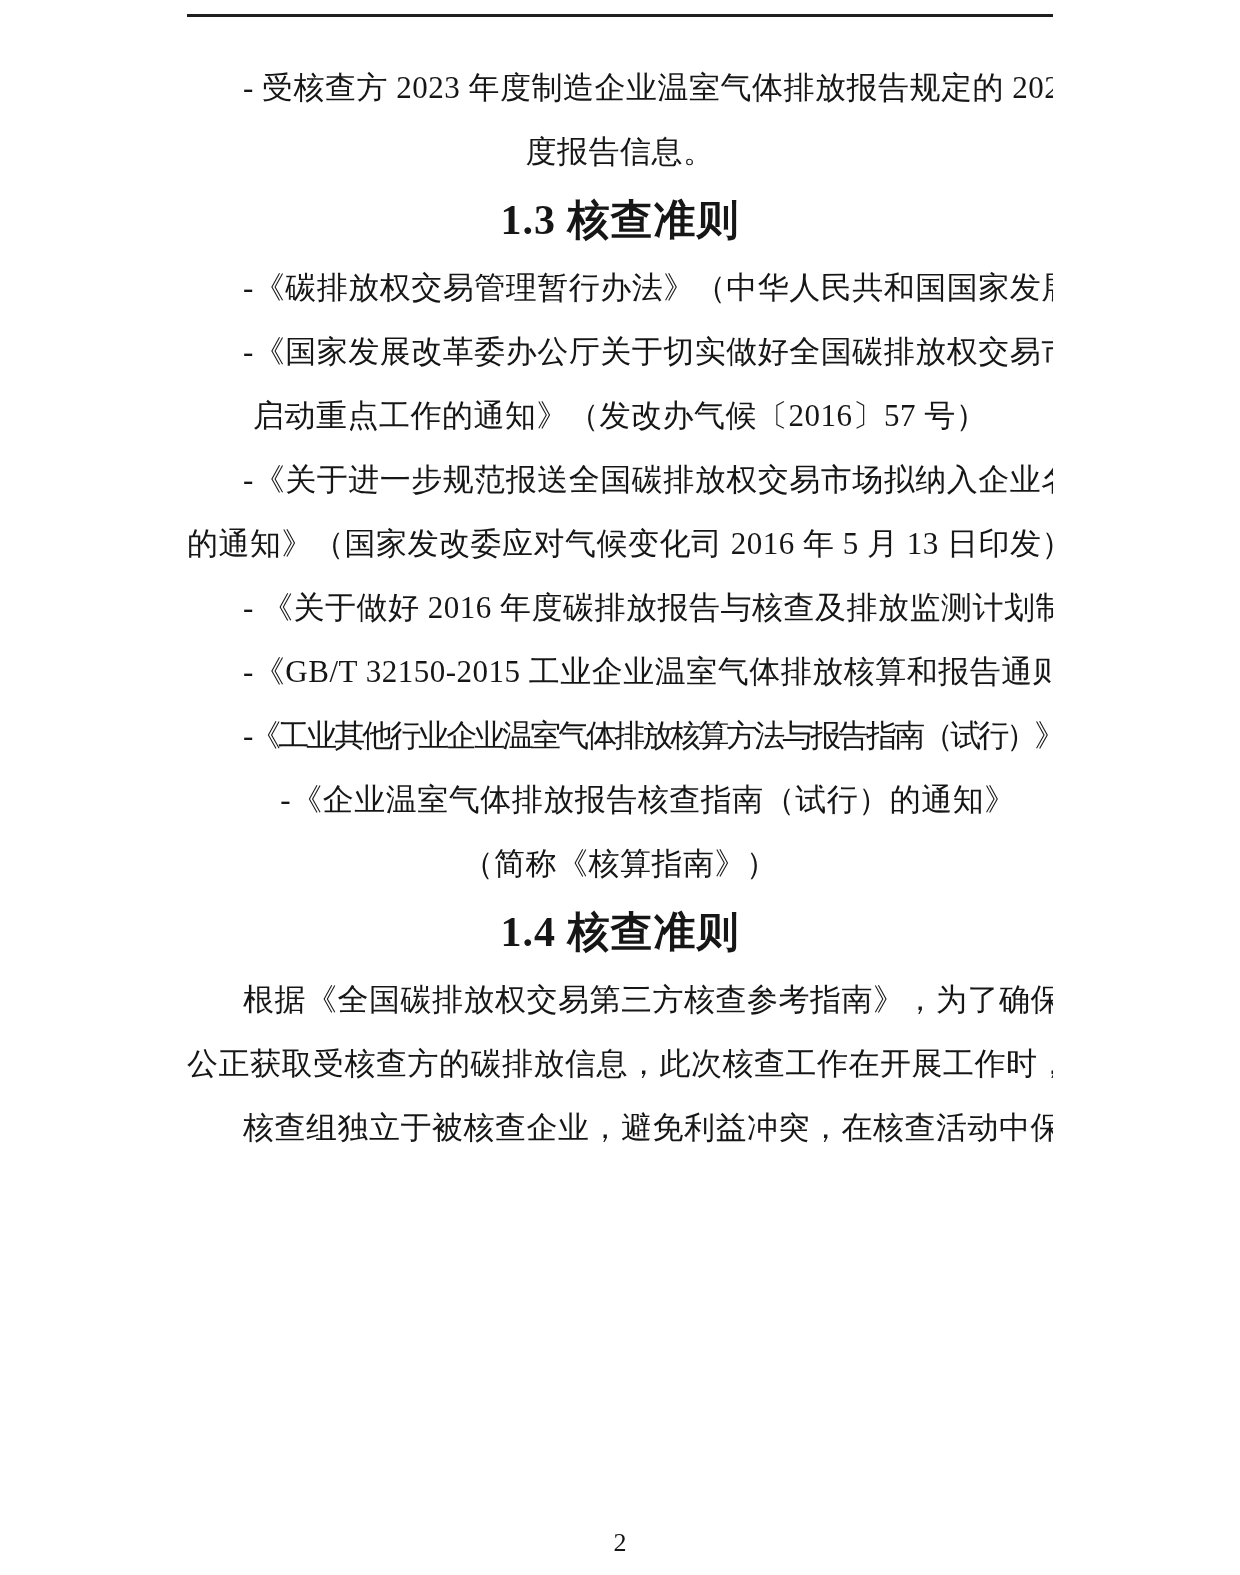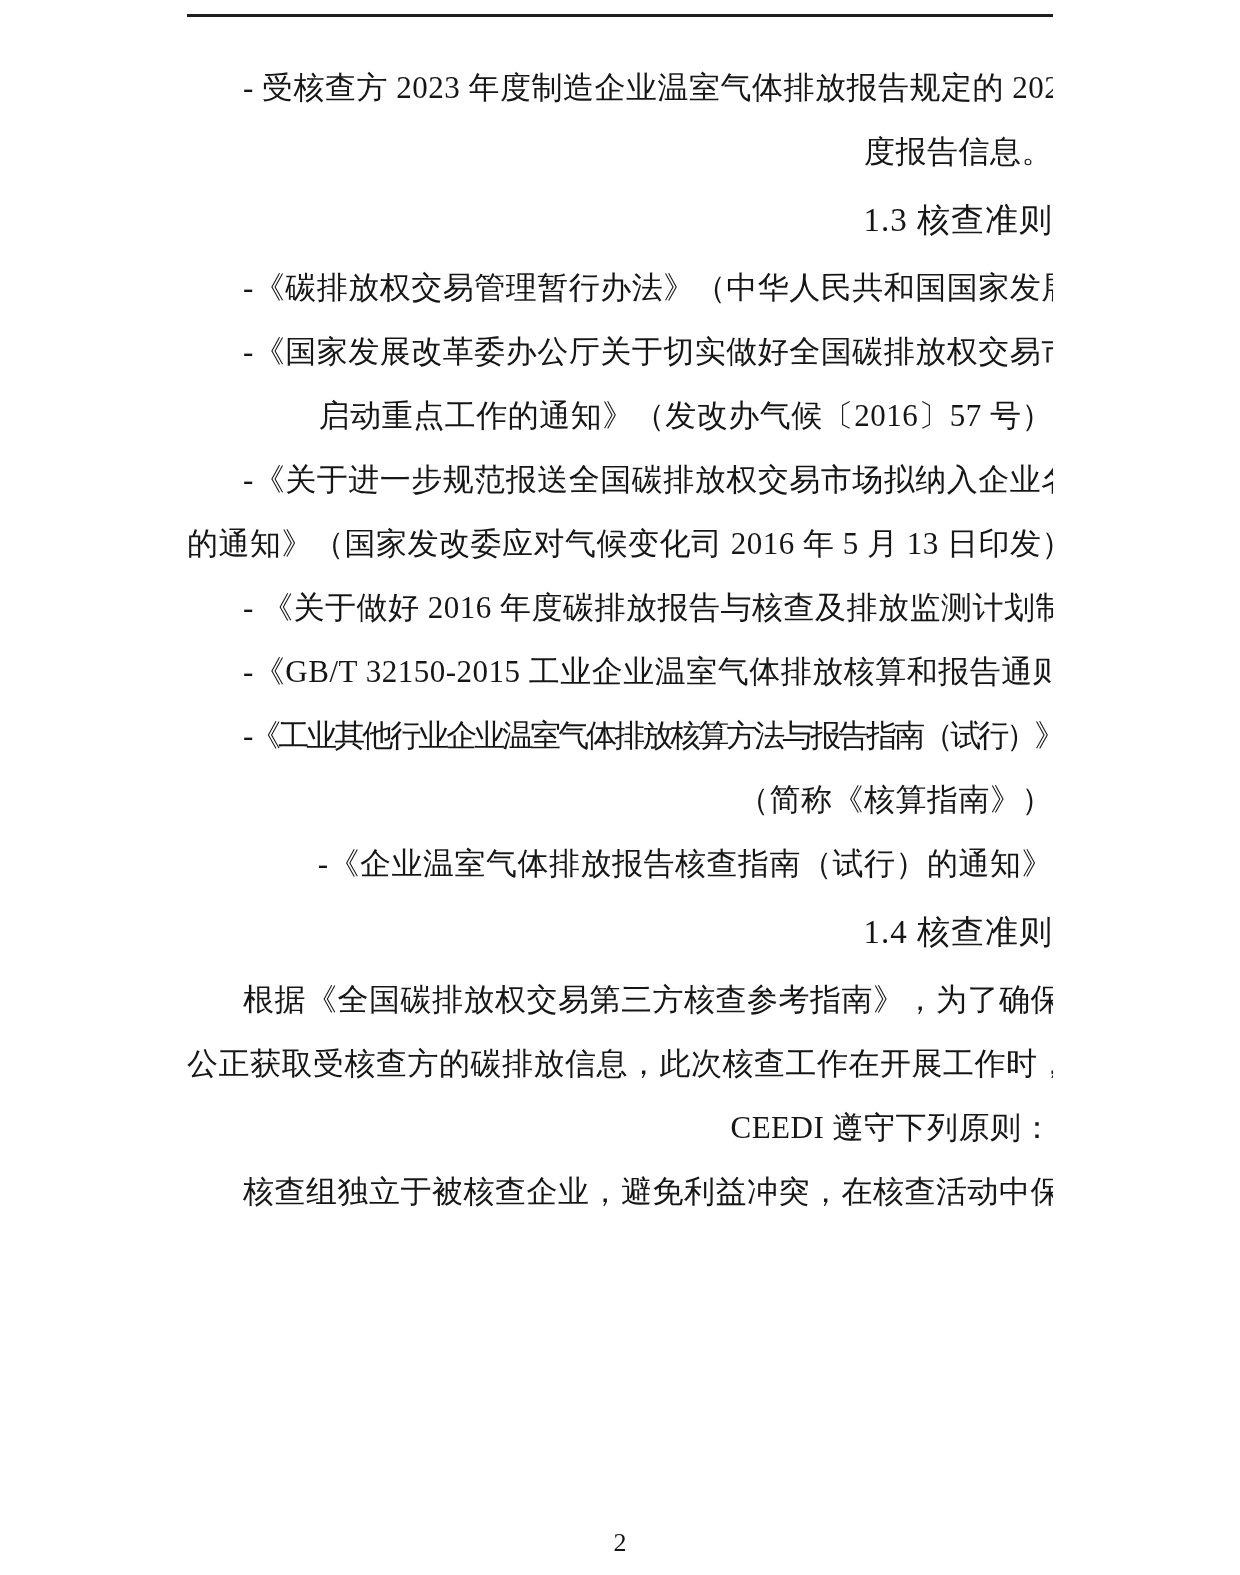--- a/index.html
+++ b/index.html
@@ -27,31 +27,31 @@
     top: 56px;
     width: 866px;
   }
   .line {
     height: 64px;
     line-height: 64px;
     font-size: 31px;
     letter-spacing: 0.5px;
     white-space: nowrap;
     overflow: hidden;
-    text-align: right;
+    text-align: center;
   }
   .line.indent { padding-left: 56px; }
   .line.justify {
     text-align: justify;
     text-align-last: justify;
     text-justify: inter-character;
   }
   .line.heading {
-    font-weight: normal;
-    font-size: 33px;
+    font-weight: bold;
+    font-size: 42px;
     letter-spacing: 1px;
     margin-top: 4px;
     margin-bottom: 4px;
   }
   .line.condensed { letter-spacing: -3px; }
   .page-number {
     position: absolute;
     left: 0;
     top: 1526px;
     width: 100%;
@@ -70,22 +70,21 @@
       <div class="line">度报告信息。</div>
       <div class="line heading">1.3 核查准则</div>
       <div class="line indent justify">-《碳排放权交易管理暂行办法》（中华人民共和国国家发展和</div>
       <div class="line indent justify">-《国家发展改革委办公厅关于切实做好全国碳排放权交易市场</div>
       <div class="line">启动重点工作的通知》（发改办气候〔2016〕57 号）</div>
       <div class="line indent justify">-《关于进一步规范报送全国碳排放权交易市场拟纳入企业名单</div>
       <div class="line">的通知》（国家发改委应对气候变化司 2016 年 5 月 13 日印发）</div>
       <div class="line indent justify">- 《关于做好 2016 年度碳排放报告与核查及排放监测计划制定</div>
       <div class="line indent">-《GB/T 32150-2015 工业企业温室气体排放核算和报告通则》</div>
       <div class="line indent justify condensed">-《工业其他行业企业温室气体排放核算方法与报告指南（试行）》</div>
+      <div class="line indent">-《企业温室气体排放报告核查指南（试行）的通知》</div>
       <div class="line">（简称《核算指南》）</div>
-      <div class="line indent">-《企业温室气体排放报告核查指南（试行）的通知》</div>
       <div class="line heading">1.4 核查准则</div>
       <div class="line indent justify">根据《全国碳排放权交易第三方核查参考指南》，为了确保真实</div>
       <div class="line justify">公正获取受核查方的碳排放信息，此次核查工作在开展工作时，</div>
-      <div class="line">CEEDI 遵守下列原则：</div>
       <div class="line indent justify">核查组独立于被核查企业，避免利益冲突，在核查活动中保持客</div>
     </div>
   <div class="page-number">2</div>
 </div>
 
 </body></html>

